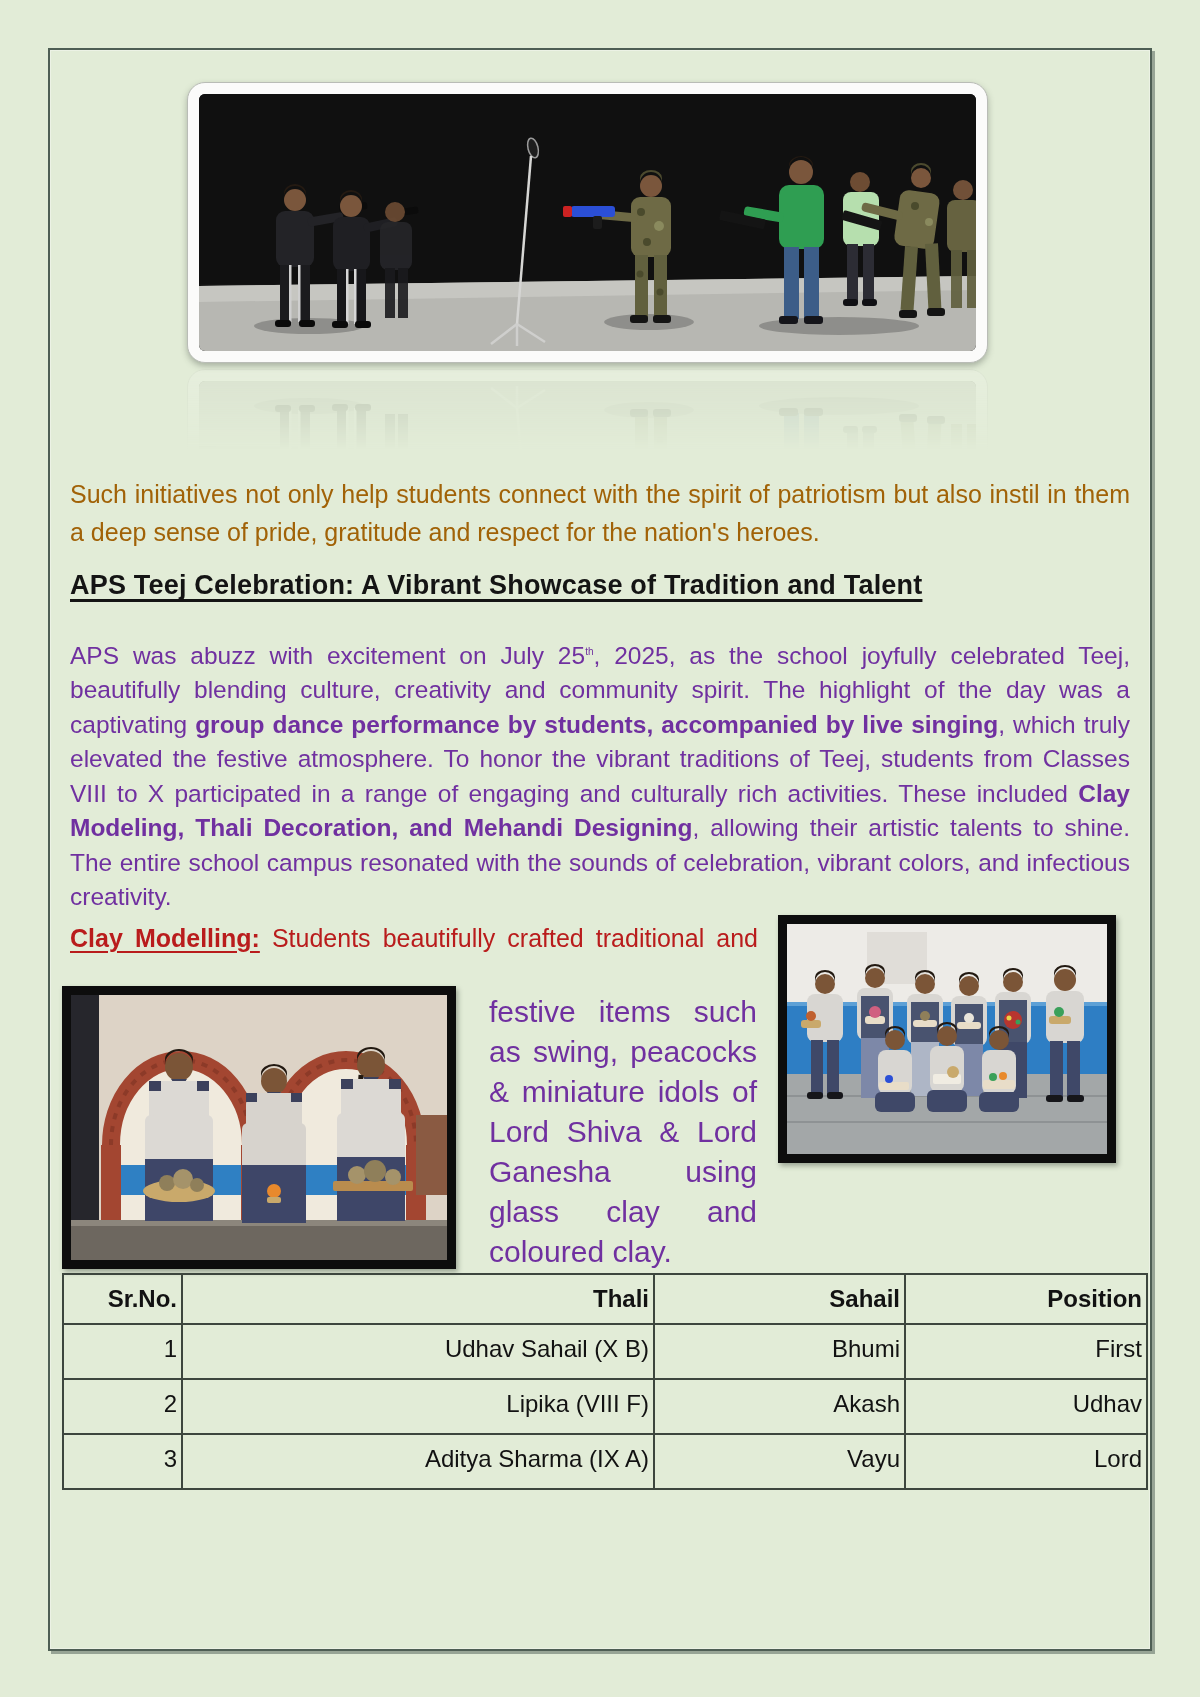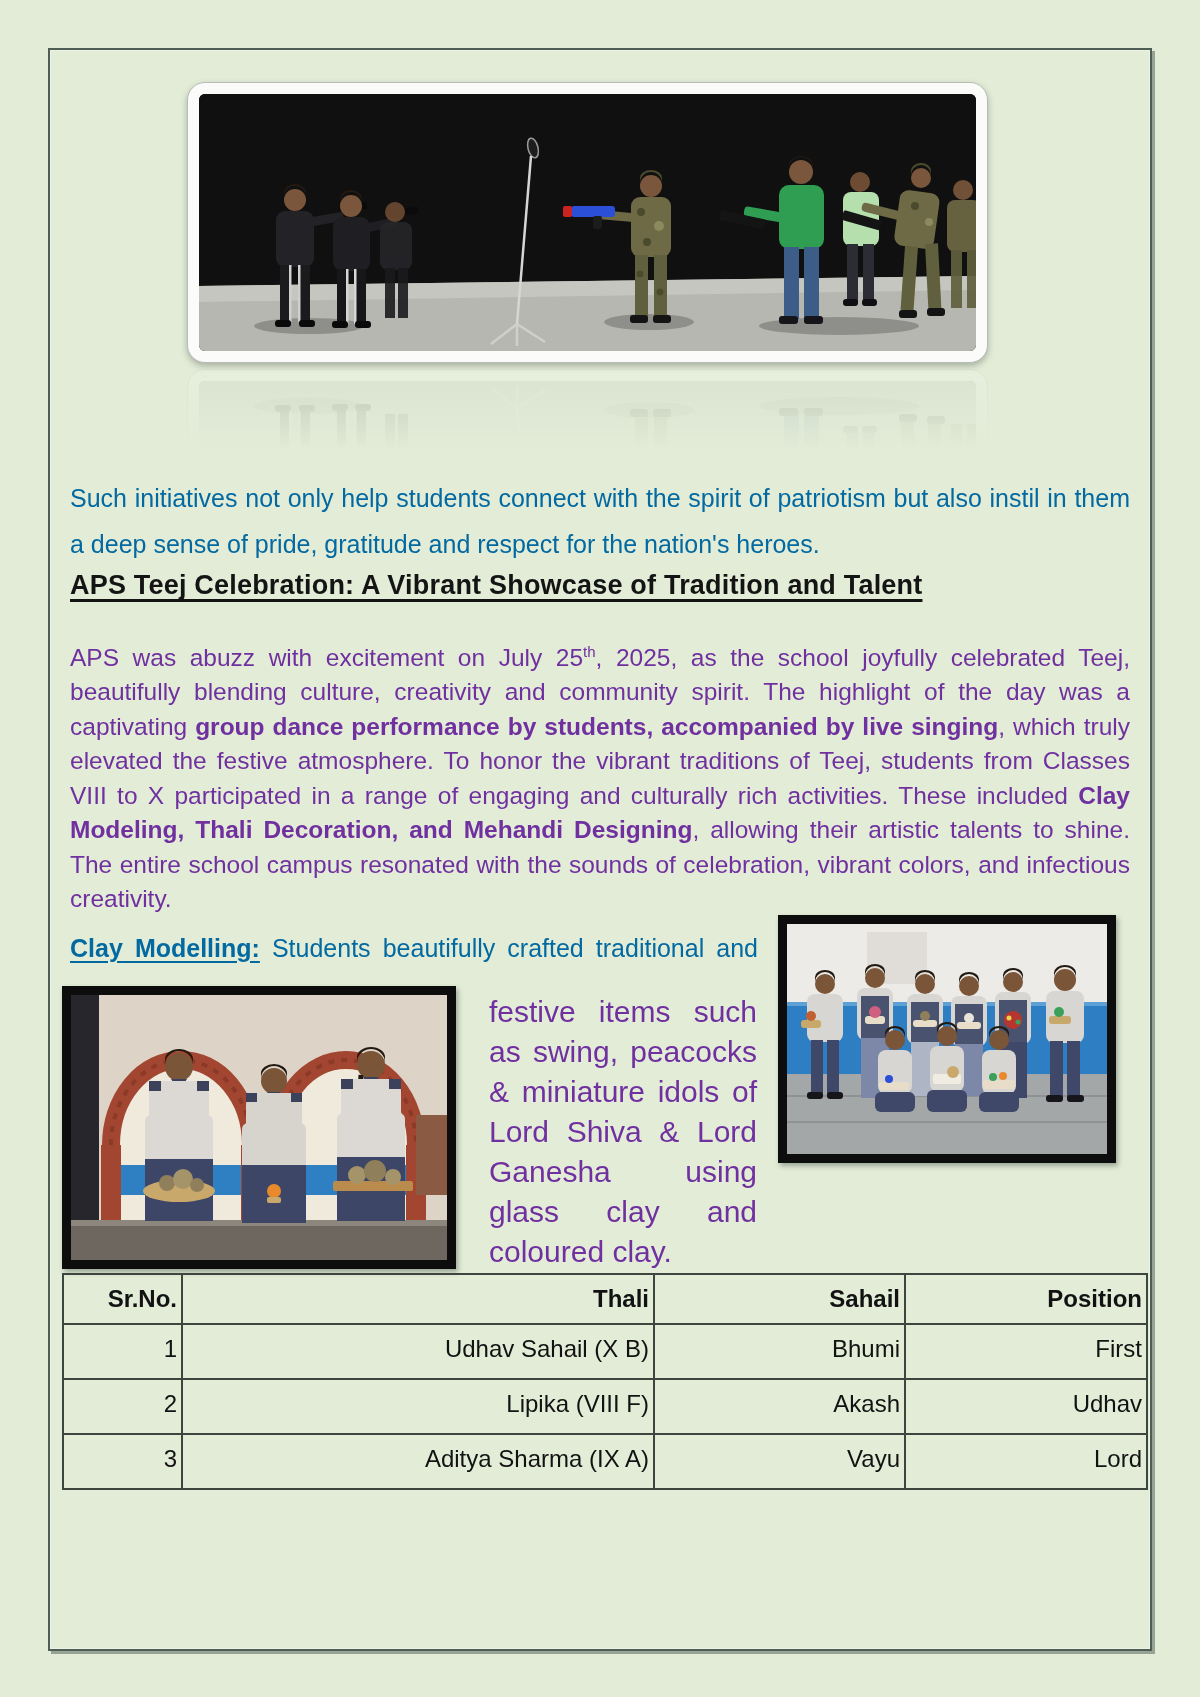--- a/index.html
+++ b/index.html
@@ -26,39 +26,39 @@
   .reflection{
     position:absolute;left:187px;top:369px;width:801px;height:86px;
     overflow:hidden;opacity:.17;pointer-events:none;
     -webkit-mask-image:linear-gradient(to bottom,rgba(0,0,0,1),rgba(0,0,0,0) 95%);
     mask-image:linear-gradient(to bottom,rgba(0,0,0,1),rgba(0,0,0,0) 95%);
   }
   .reflection .stage-card{position:relative;left:0;top:0;transform:scaleY(-1);box-shadow:none;}
   
   .green-para{
     position:absolute;left:70px;top:450px;width:1060px;
-    font-size:25px;line-height:46px;color:#0369a1;
+    font-size:25px;line-height:38px;color:#a16207;
     text-align:justify;
   }
   .heading{
     position:absolute;left:70px;top:552px;
     font-size:27px;font-weight:bold;color:#141414;
     text-decoration:underline;text-decoration-thickness:2.5px;text-underline-offset:5px;
     text-decoration-skip-ink:none;letter-spacing:.2px;
   }
   .purple-para{
     position:absolute;left:70px;top:610px;width:1060px;
     font-size:24.5px;line-height:34.5px;color:#7030a0;
     text-align:justify;
   }
-  .purple-para sup{font-size:15px;}
+  .purple-para sup{font-size:10px;}
   .clay-line{
     position:absolute;left:70px;top:924px;width:688px;
-    font-size:25px;color:#0369a1;white-space:nowrap;
-    text-align:justify;text-align-last:justify;margin-top:10px;
+    font-size:25px;color:#b91c1c;white-space:nowrap;
+    text-align:justify;text-align-last:justify;
   }
   .clay-label{font-weight:bold;text-decoration:underline;text-underline-offset:4px;}
   .clay-col{
     position:absolute;left:489px;top:962px;width:268px;height:236px;
     font-size:30px;line-height:40px;color:#7030a0;text-align:justify;
   }
   
   .photo{box-sizing:border-box;position:absolute;background:#fff;border:9px solid #0d0d0d;box-shadow:2px 3px 5px rgba(50,60,50,.4);}
   .photo-left{left:62px;top:986px;width:394px;height:283px;}
   .photo-right{left:778px;top:915px;width:338px;height:248px;}

